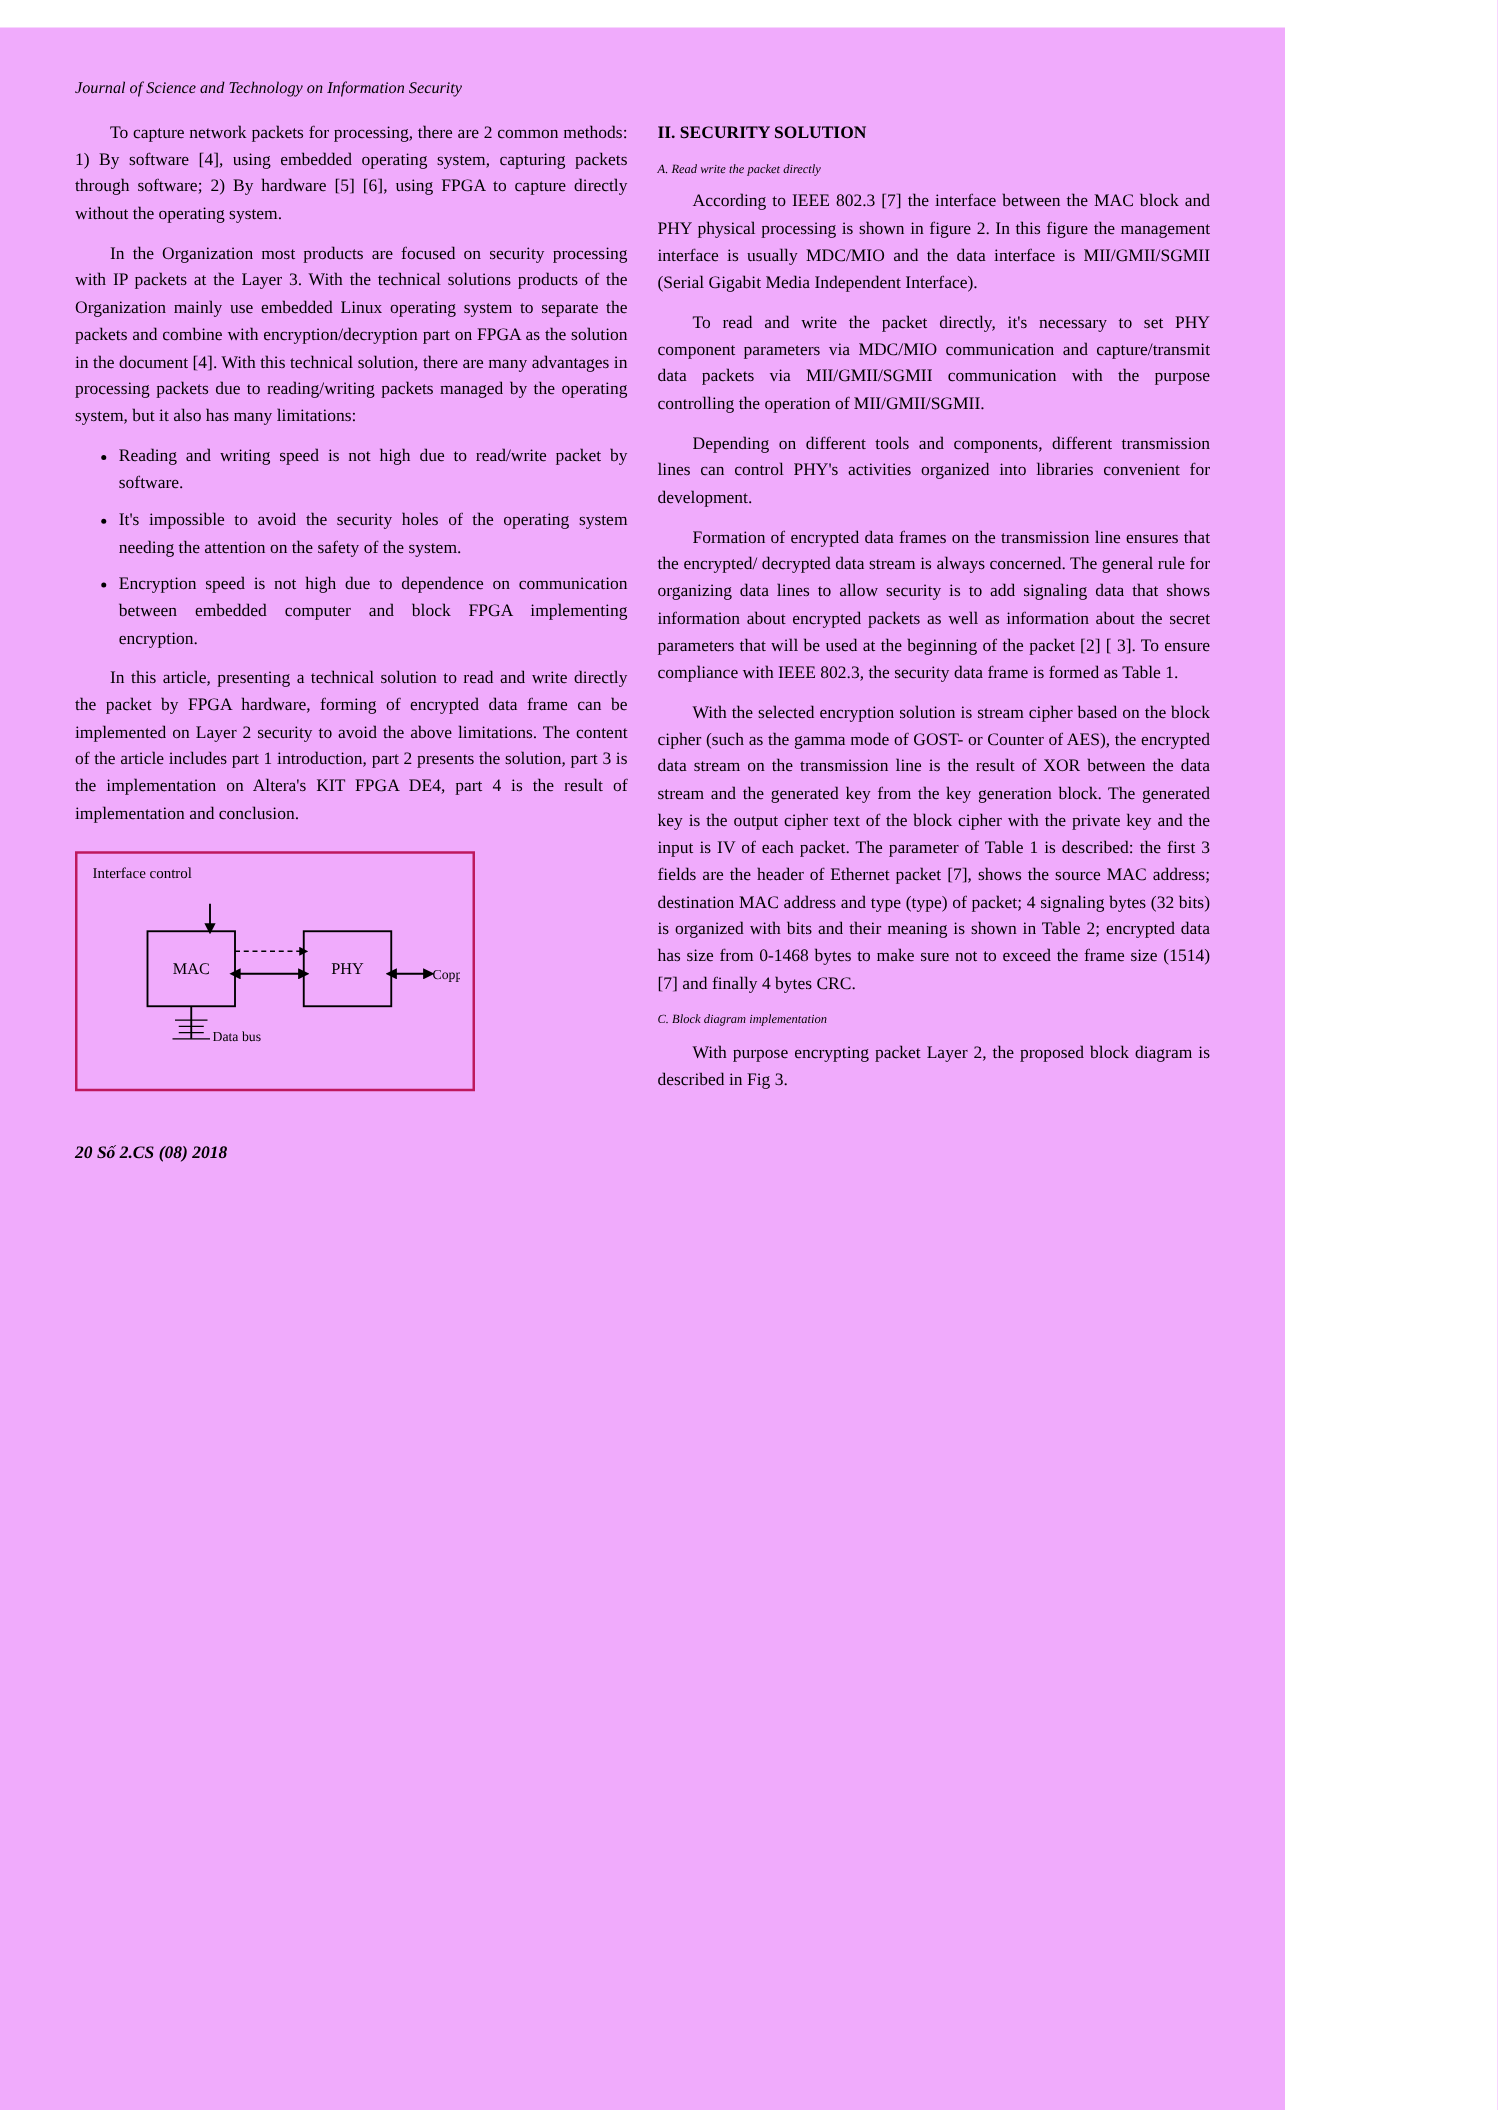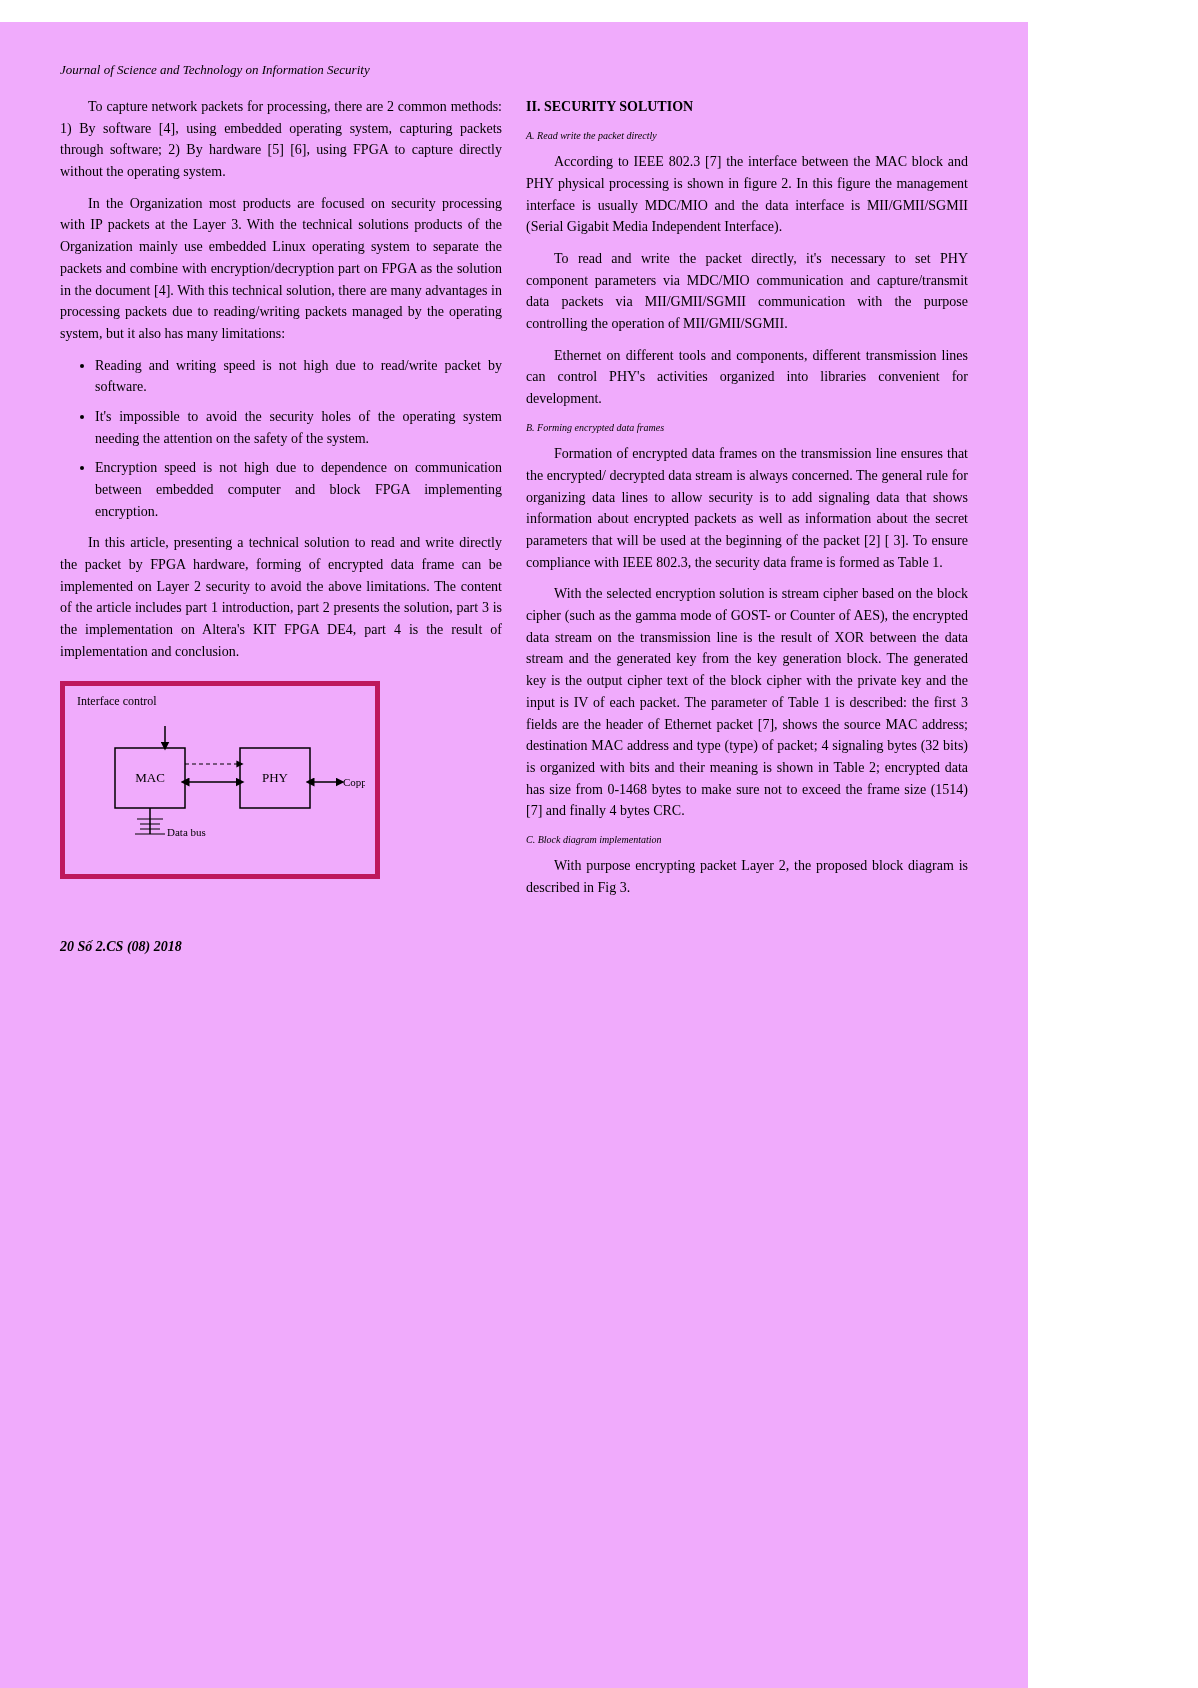--- a/index.html
+++ b/index.html
@@ -63,21 +63,21 @@
       list-style: disc;
     }
     ul.bullet-list li {
       text-align: justify;
       margin-bottom: 8px;
       line-height: 1.55;
       font-size: 14px;
     }
     .figure-container {
       margin: 18px 0 10px 0;
-      border: 5px solid #be185d;
+      border: 2px solid #be185d;
       padding: 0 10px 10px 10px;
       position: relative;
       width: 320px;
     }
     .figure-label-top {
       font-size: 12px;
       position: absolute;
       top: 8px;
       left: 12px;
       font-family: "Times New Roman", Times, serif;
@@ -179,23 +179,22 @@
       </div>
     </div>
 
     <div class="col-right">
       <p class="section-title">II. SECURITY SOLUTION</p>
 
       <p class="subsection-title">A.  Read write the packet directly</p>
 
       <p>According to IEEE 802.3 [7] the interface between the MAC block and PHY physical processing is shown in figure 2. In this figure the management interface is usually MDC/MIO and the data interface is MII/GMII/SGMII (Serial Gigabit Media Independent  Interface).</p>
       <p>To read and write the packet directly, it's necessary to set PHY component parameters via MDC/MIO communication and capture/transmit data packets via MII/GMII/SGMII communication with the purpose controlling the operation of MII/GMII/SGMII.</p>
-      <p>Ethernet on different tools and components, different transmission lines can control PHY's activities organized into libraries convenient for development.</p>
-
-      <p class="subsection-title">B.  Forming encrypted data frames</p>
+      <p>Depending on different tools and components, different transmission lines can control PHY's activities organized into libraries convenient for development.</p>
+
 
       <p>Formation of encrypted data frames on the transmission line ensures that the encrypted/ decrypted data stream is always concerned. The general rule for organizing data lines to allow security is to add signaling data that shows information about encrypted packets as well as information about the secret parameters that will be used at the beginning of the packet [2] [ 3]. To ensure compliance with IEEE 802.3, the security data frame is formed as Table 1.</p>
       <p>With the selected encryption solution is stream cipher based on the block cipher (such as the gamma mode of GOST- or Counter of AES), the encrypted data stream on the transmission line is the result of XOR between the data stream and the generated key from the key generation block. The generated key is the output cipher text of the block cipher with the private key and the input is IV of each packet. The parameter of Table 1 is described: the first 3 fields are the header of Ethernet packet [7], shows the source MAC address; destination MAC address and type (type) of packet; 4 signaling bytes (32 bits) is organized with bits and their meaning is shown in Table 2; encrypted data has size from 0-1468 bytes to make sure not to exceed the frame size (1514) [7] and finally 4 bytes CRC.</p>
 
       <p class="subsection-title">C.  Block diagram implementation</p>
 
       <p>With purpose encrypting packet Layer 2, the proposed block diagram is described in Fig 3.</p>
     </div>
   </div>
 

